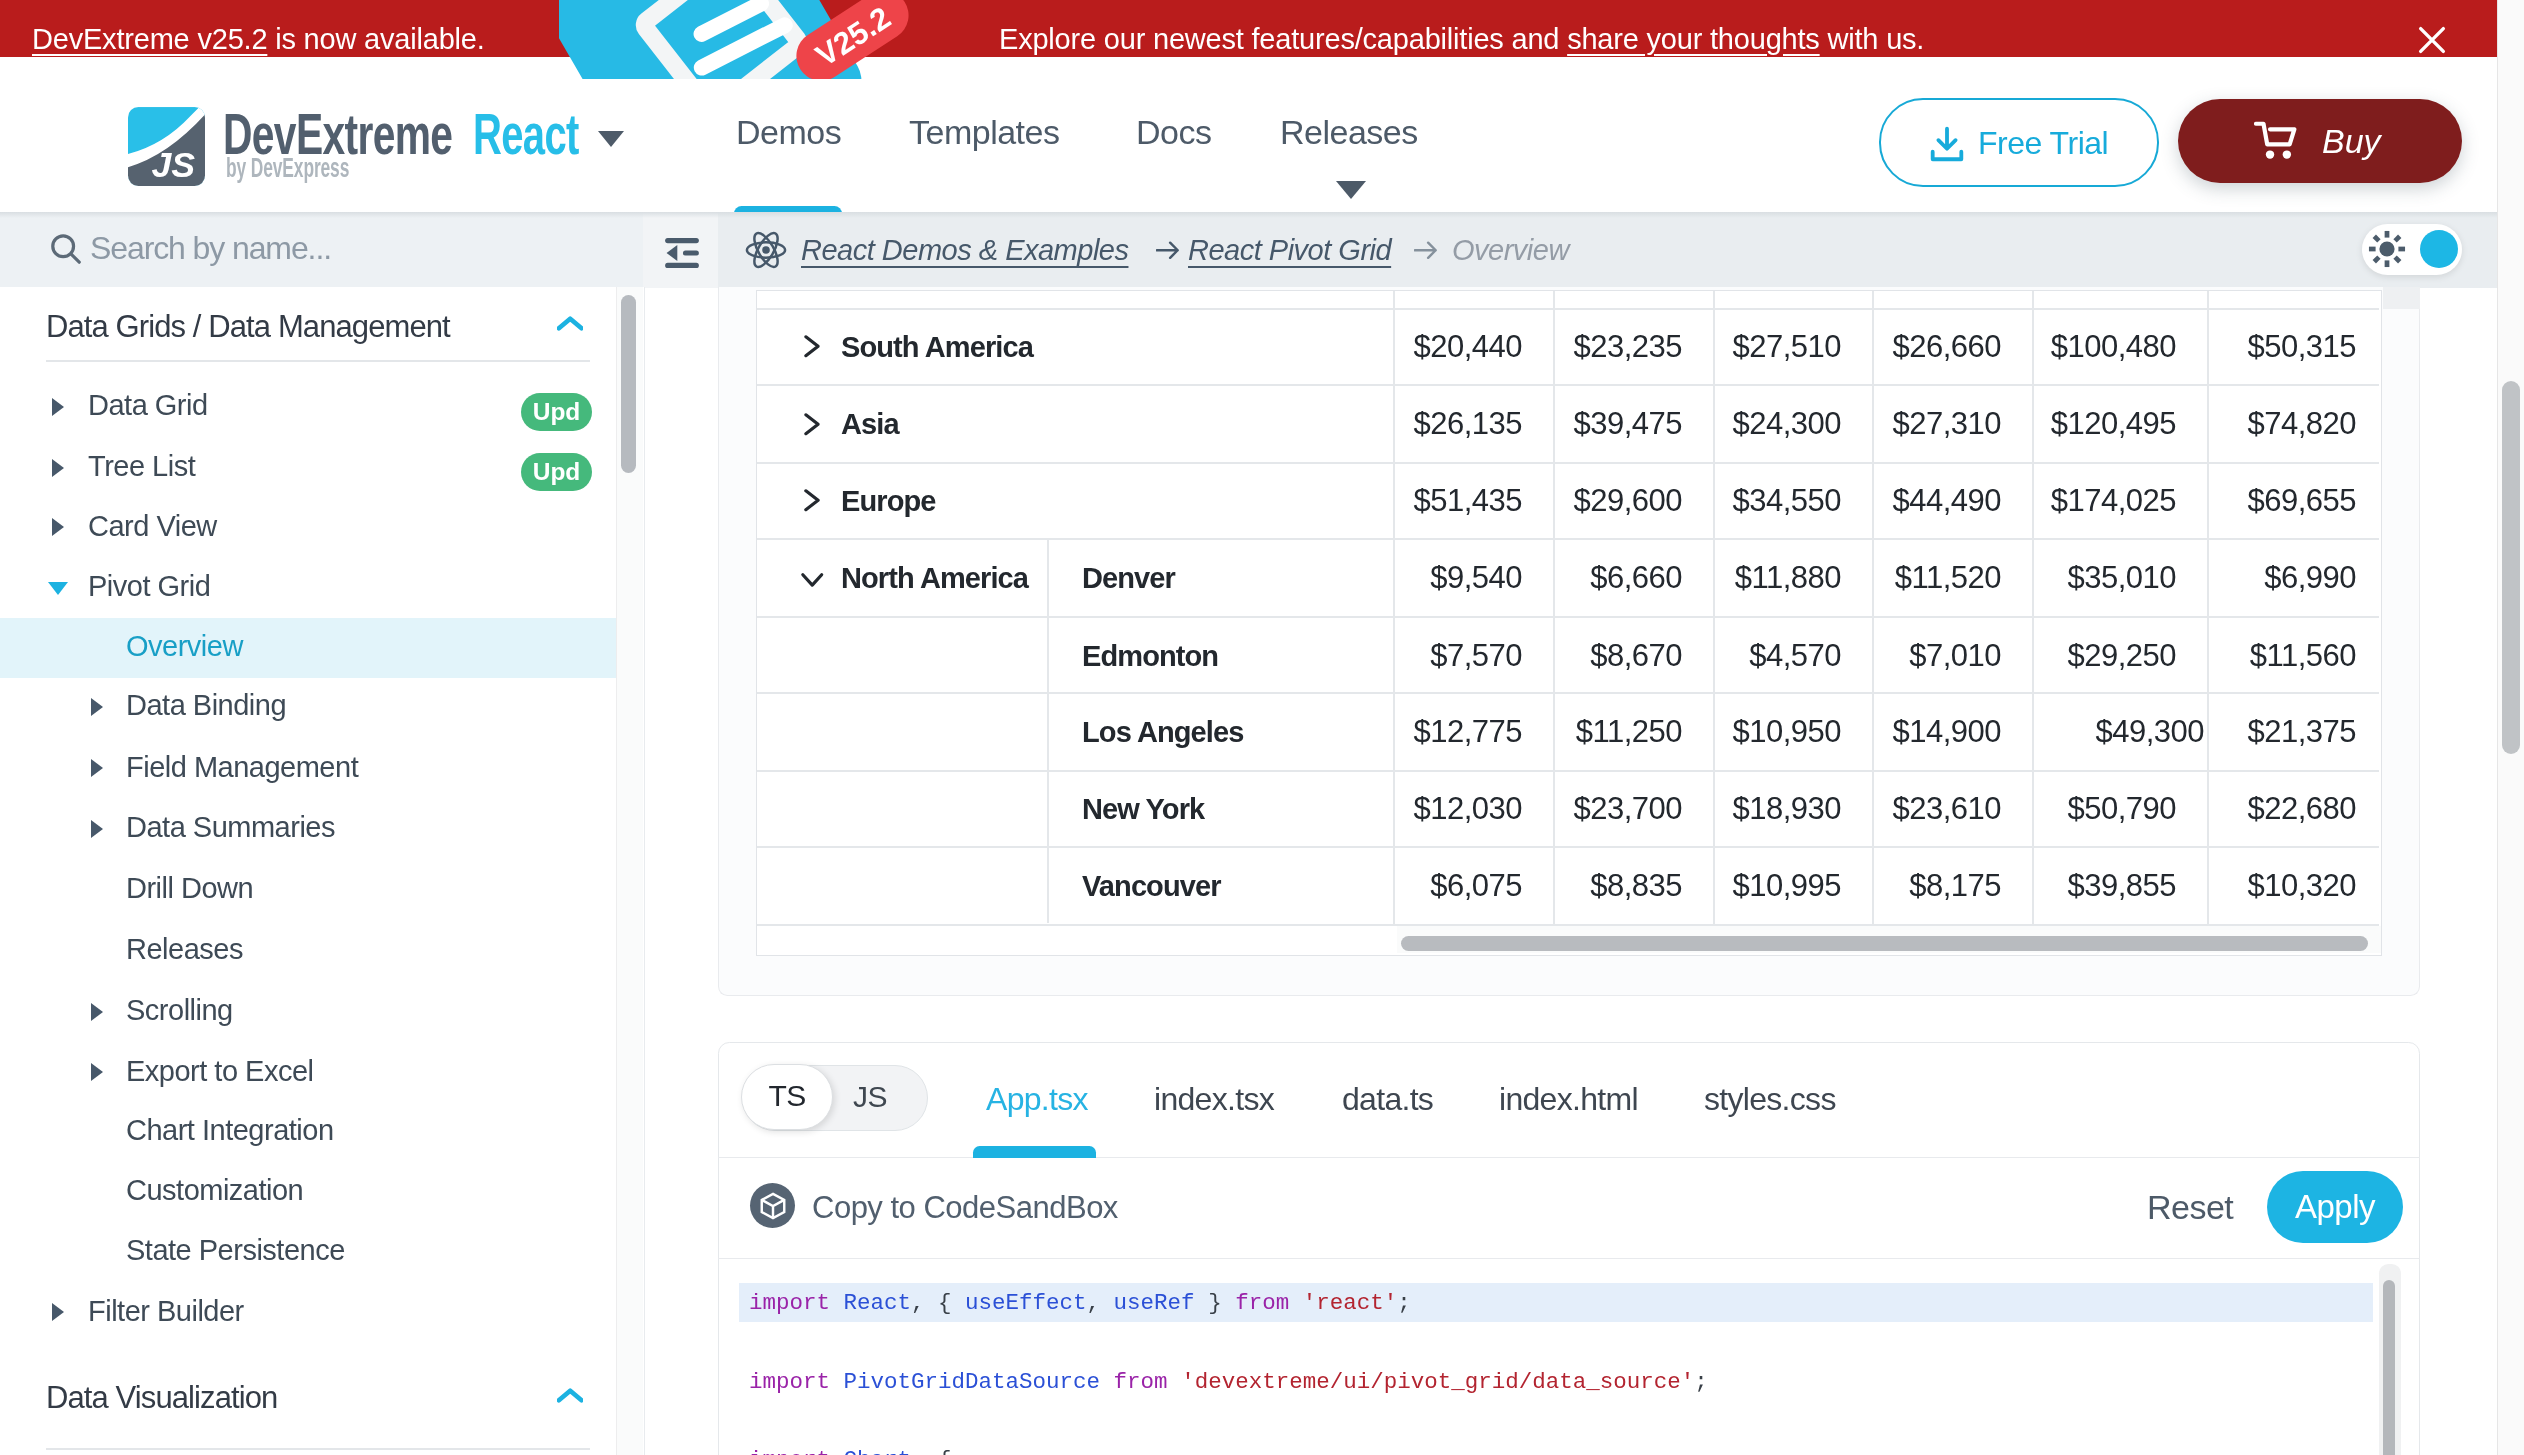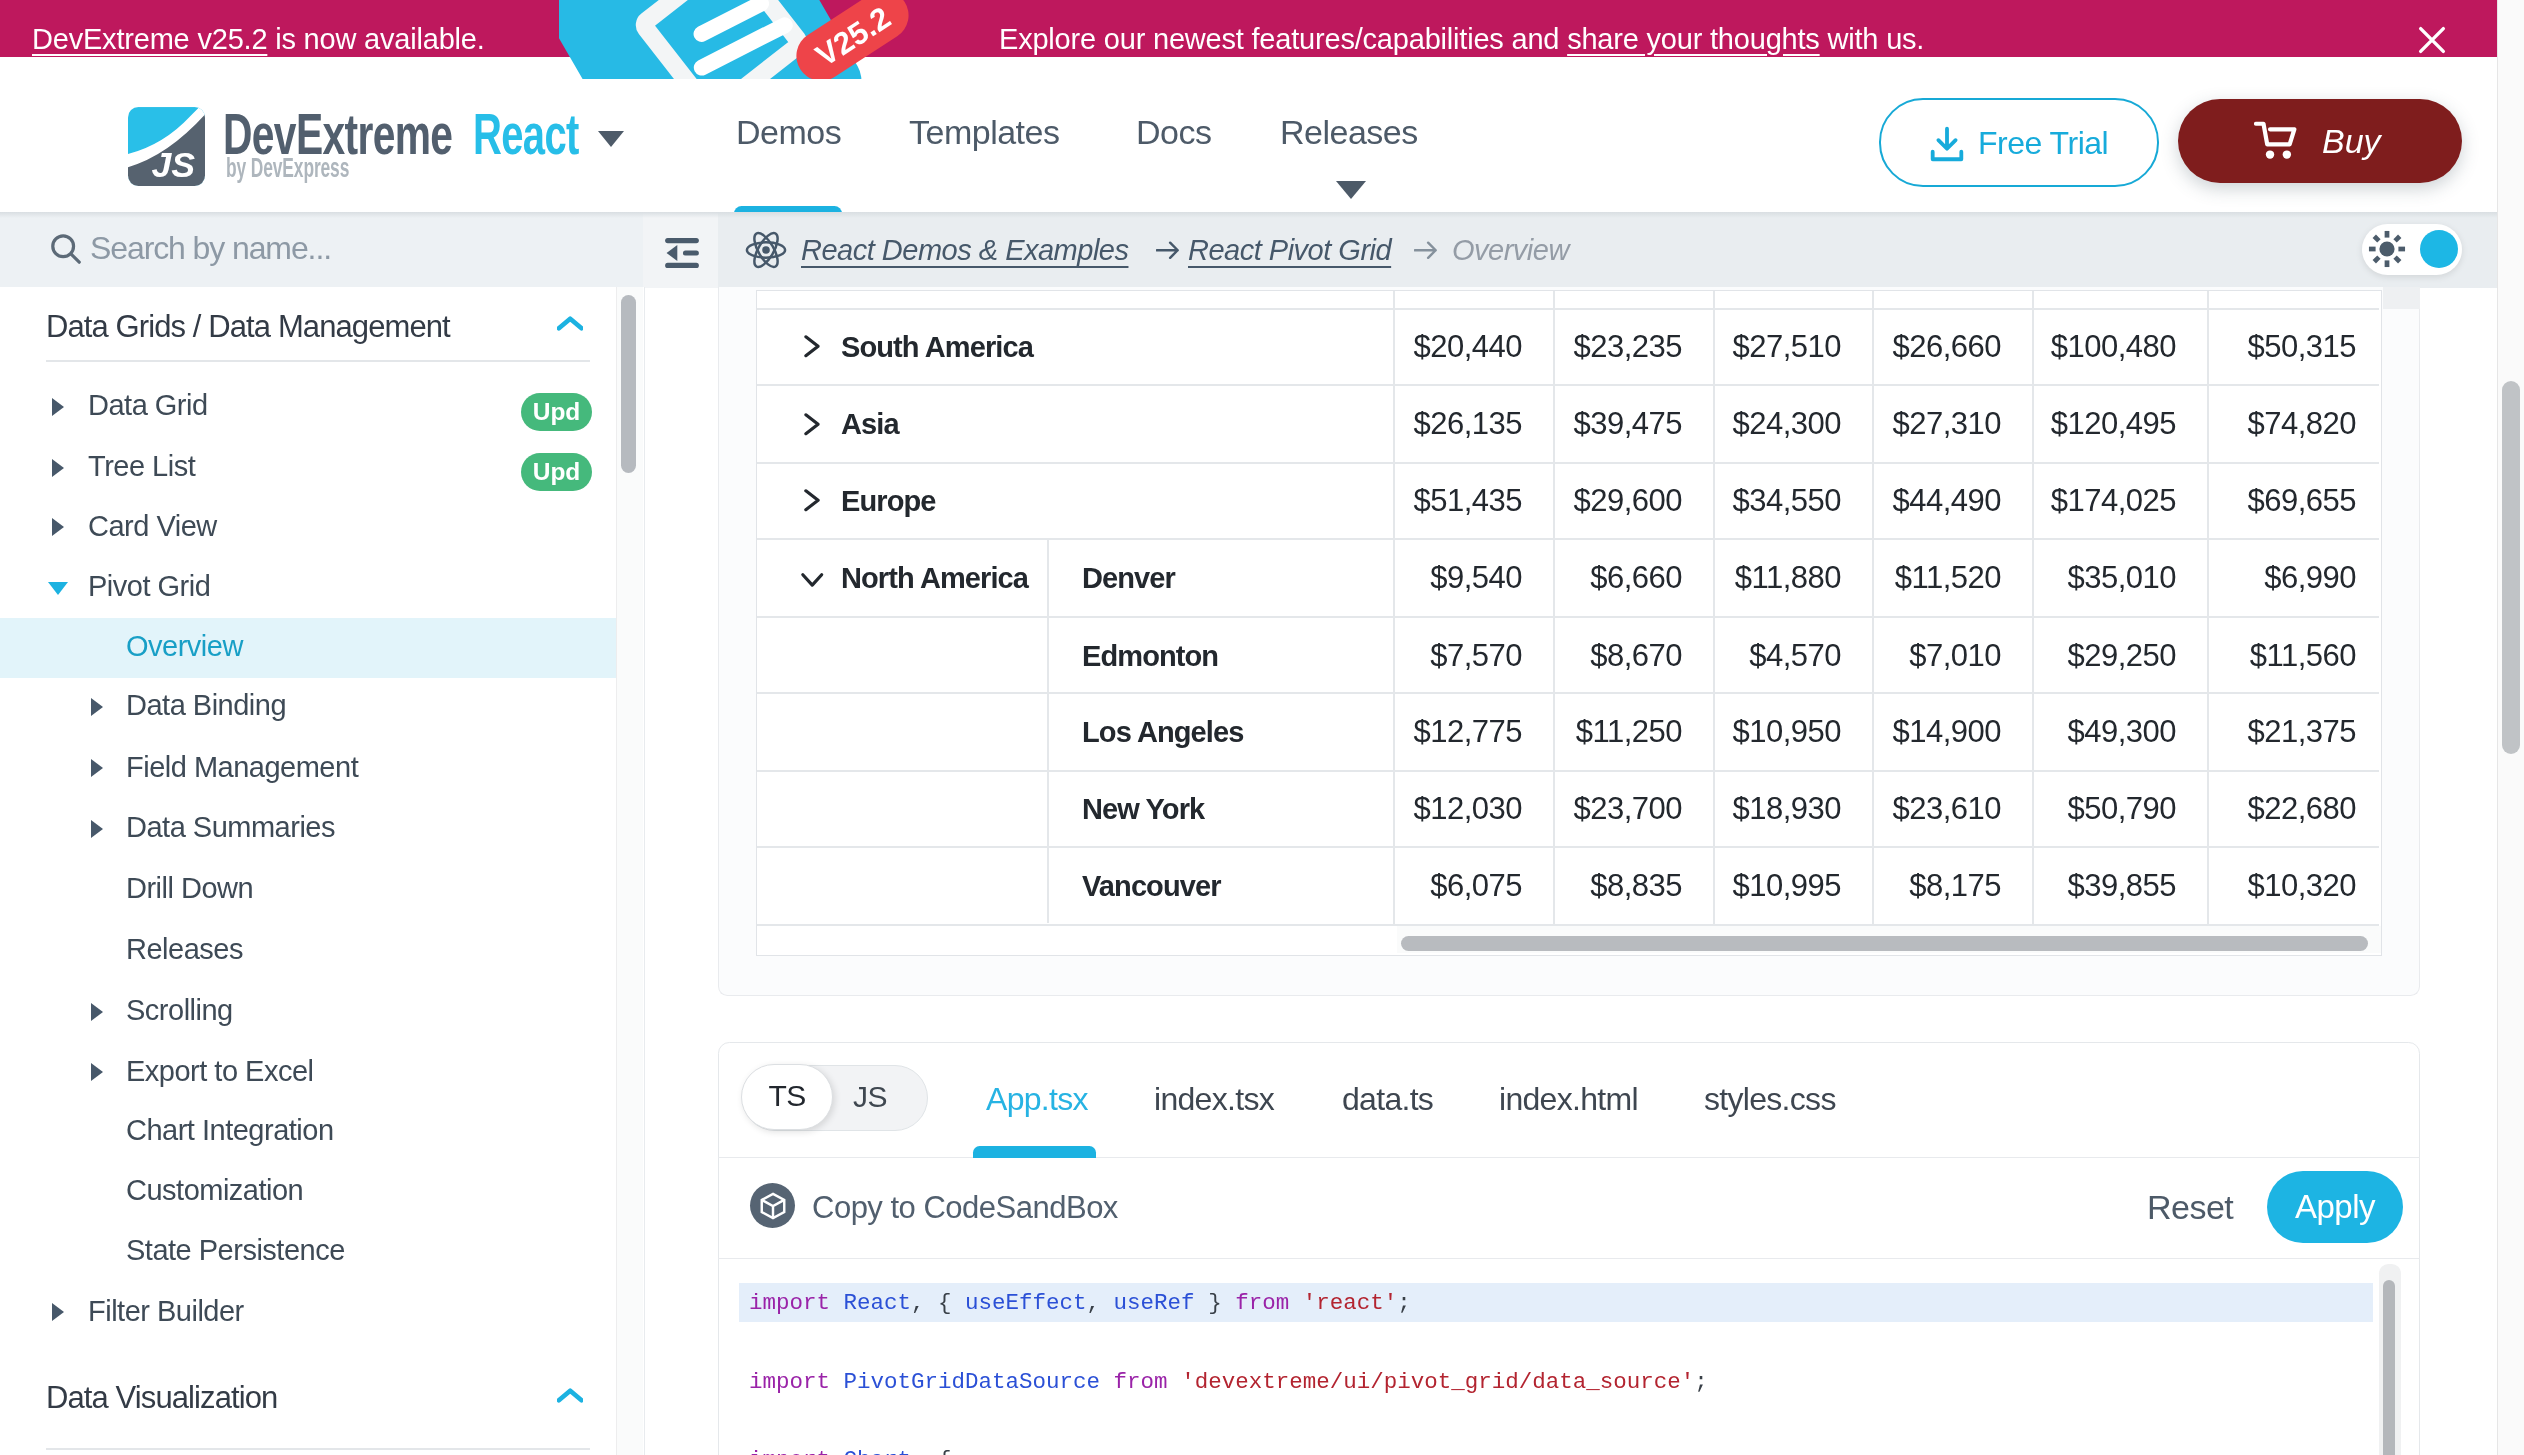--- a/index.html
+++ b/index.html
@@ -1,21 +1,21 @@
 <!DOCTYPE html>
 <html style="font-size:15px"><head>
 <meta charset="utf-8">
 <style>
 * { margin:0; padding:0; box-sizing:border-box; }
 html,body { width:2525px; height:1456px; overflow:hidden; background:#fff;
   font-family:"Liberation Sans", sans-serif; }
 #page { position:relative; width:2525px; height:1456px; overflow:hidden; }
 
 
-#banner { position:absolute; left:0; top:0; width:2525px; height:57px; background:#be185d; }
+#banner { position:absolute; left:0; top:0; width:2525px; height:57px; background:#b91c1c; }
 #banner .btxt { position:absolute; top:0; height:79px; line-height:79px; color:#fff; font-size:29px; letter-spacing:-0.2px; white-space:nowrap; }
 #banner a { color:#fff; text-decoration:underline; text-underline-offset:4.7px; }
 #bclose { position:absolute; left:2415px; top:23px; width:34px; height:34px; }
 
 
 #header { position:absolute; left:0; top:79px; width:2525px; height:132px; background:#fff; }
 #burger { position:absolute; left:55px; top:140px; width:35px; height:34px; }
 #burger div { position:absolute; left:0; width:35px; height:4.7px; background:#4e5b69; border-radius:1.9px; }
 #logobox { position:absolute; left:128px; top:28px; width:77px; height:79px; }
 #dxname { position:absolute; left:223px; top:21px; font-size:58px; font-weight:bold; color:#525f6e; letter-spacing:-0.9px; transform:scaleX(0.703); transform-origin:0 0; white-space:nowrap; }
@@ -340,21 +340,21 @@
     <div class="cell val" style="left:736px;width:189px;top:346px;">$8,670</div>
     <div class="cell val" style="left:895px;width:189px;top:346px;">$4,570</div>
     <div class="cell val" style="left:1055px;width:189px;top:346px;">$7,010</div>
     <div class="cell val" style="left:1230px;width:189px;top:346px;">$29,250</div>
     <div class="cell val" style="left:1410px;width:189px;top:346px;">$11,560</div>
 
     <div class="cell val" style="left:576px;width:189px;top:422px;">$12,775</div>
     <div class="cell val" style="left:736px;width:189px;top:422px;">$11,250</div>
     <div class="cell val" style="left:895px;width:189px;top:422px;">$10,950</div>
     <div class="cell val" style="left:1055px;width:189px;top:422px;">$14,900</div>
-    <div class="cell val" style="left:1230px;width:189px;top:422px;padding-left:11px;">$49,300</div>
+    <div class="cell val" style="left:1258px;width:189px;top:422px;padding-left:11px;">$49,300</div>
     <div class="cell val" style="left:1410px;width:189px;top:422px;">$21,375</div>
 
     <div class="cell val" style="left:576px;width:189px;top:499px;">$12,030</div>
     <div class="cell val" style="left:736px;width:189px;top:499px;">$23,700</div>
     <div class="cell val" style="left:895px;width:189px;top:499px;">$18,930</div>
     <div class="cell val" style="left:1055px;width:189px;top:499px;">$23,610</div>
     <div class="cell val" style="left:1230px;width:189px;top:499px;">$50,790</div>
     <div class="cell val" style="left:1410px;width:189px;top:499px;">$22,680</div>
 
     <div class="cell val" style="left:576px;width:189px;top:576px;">$6,075</div>

